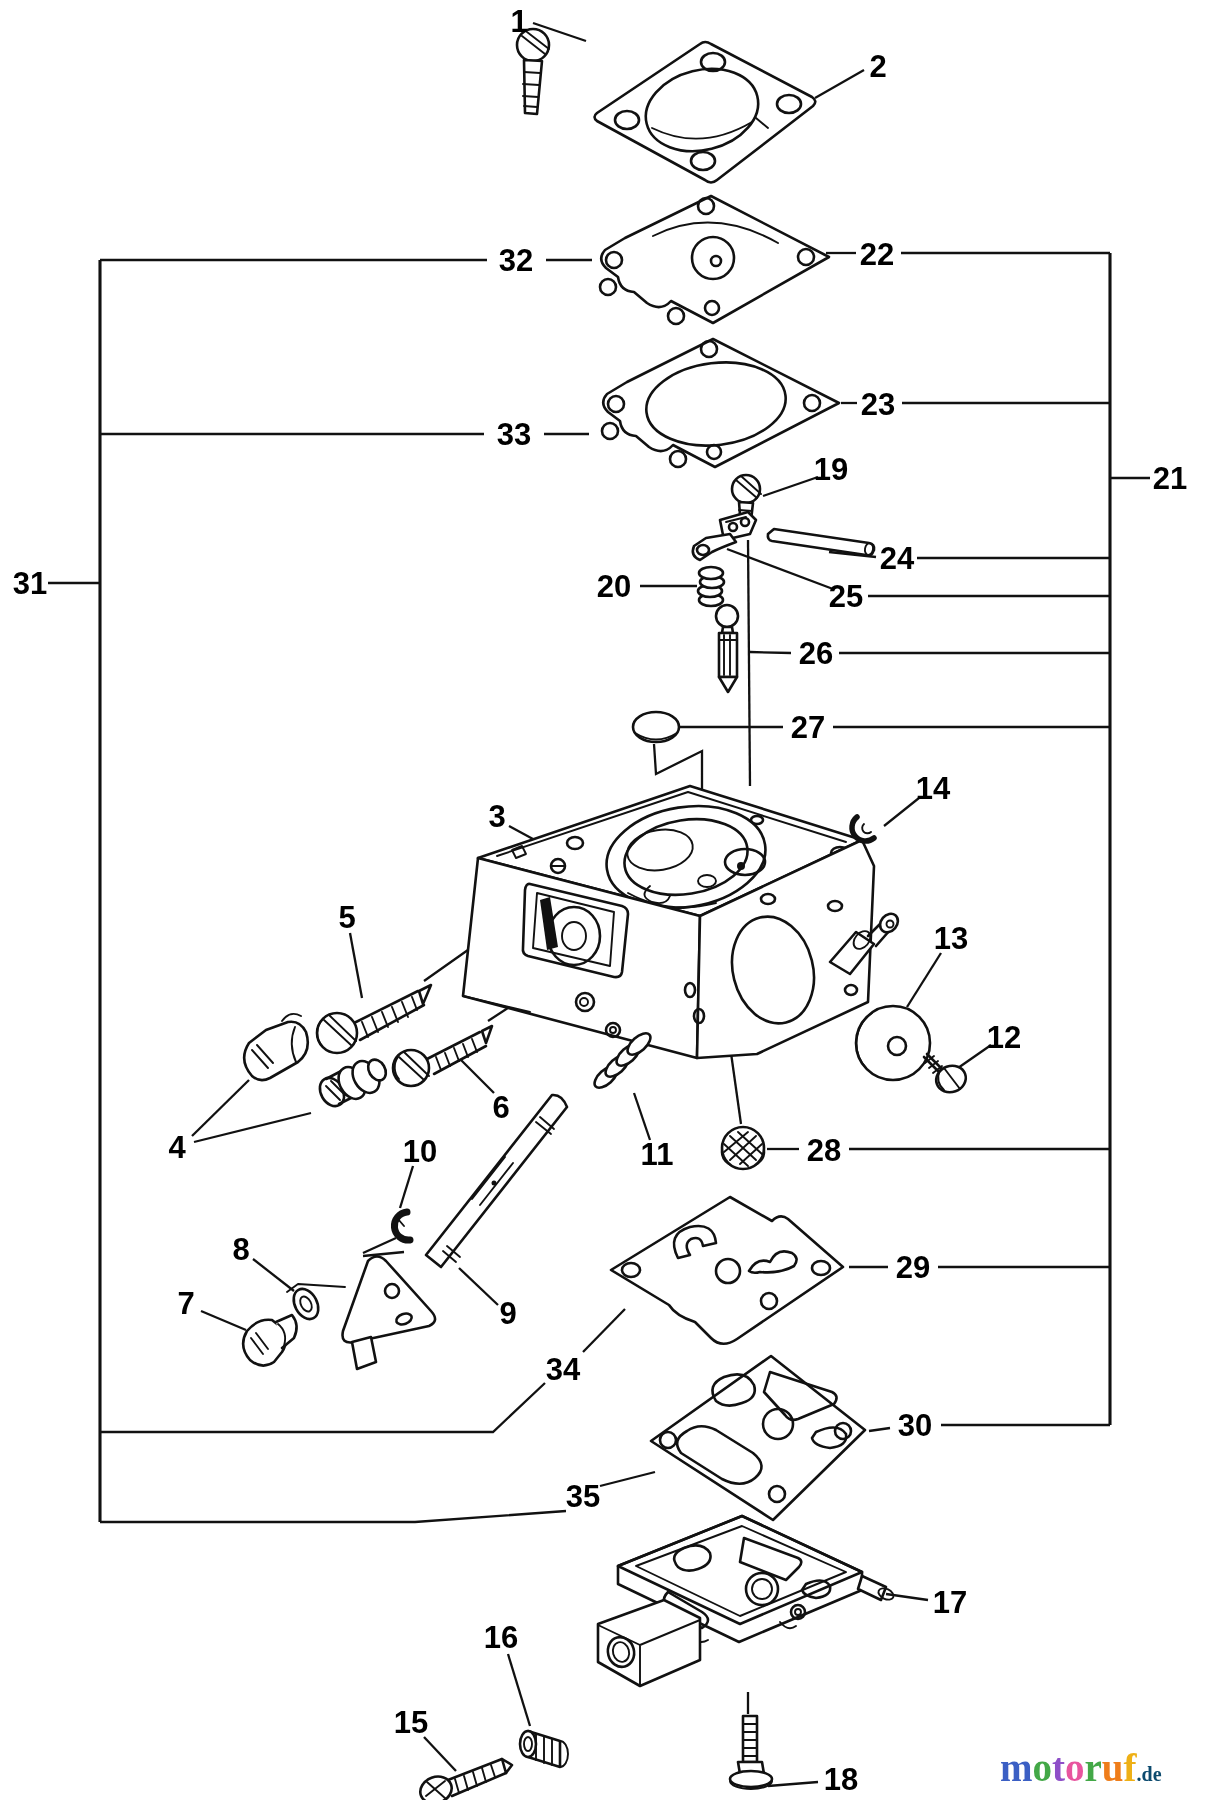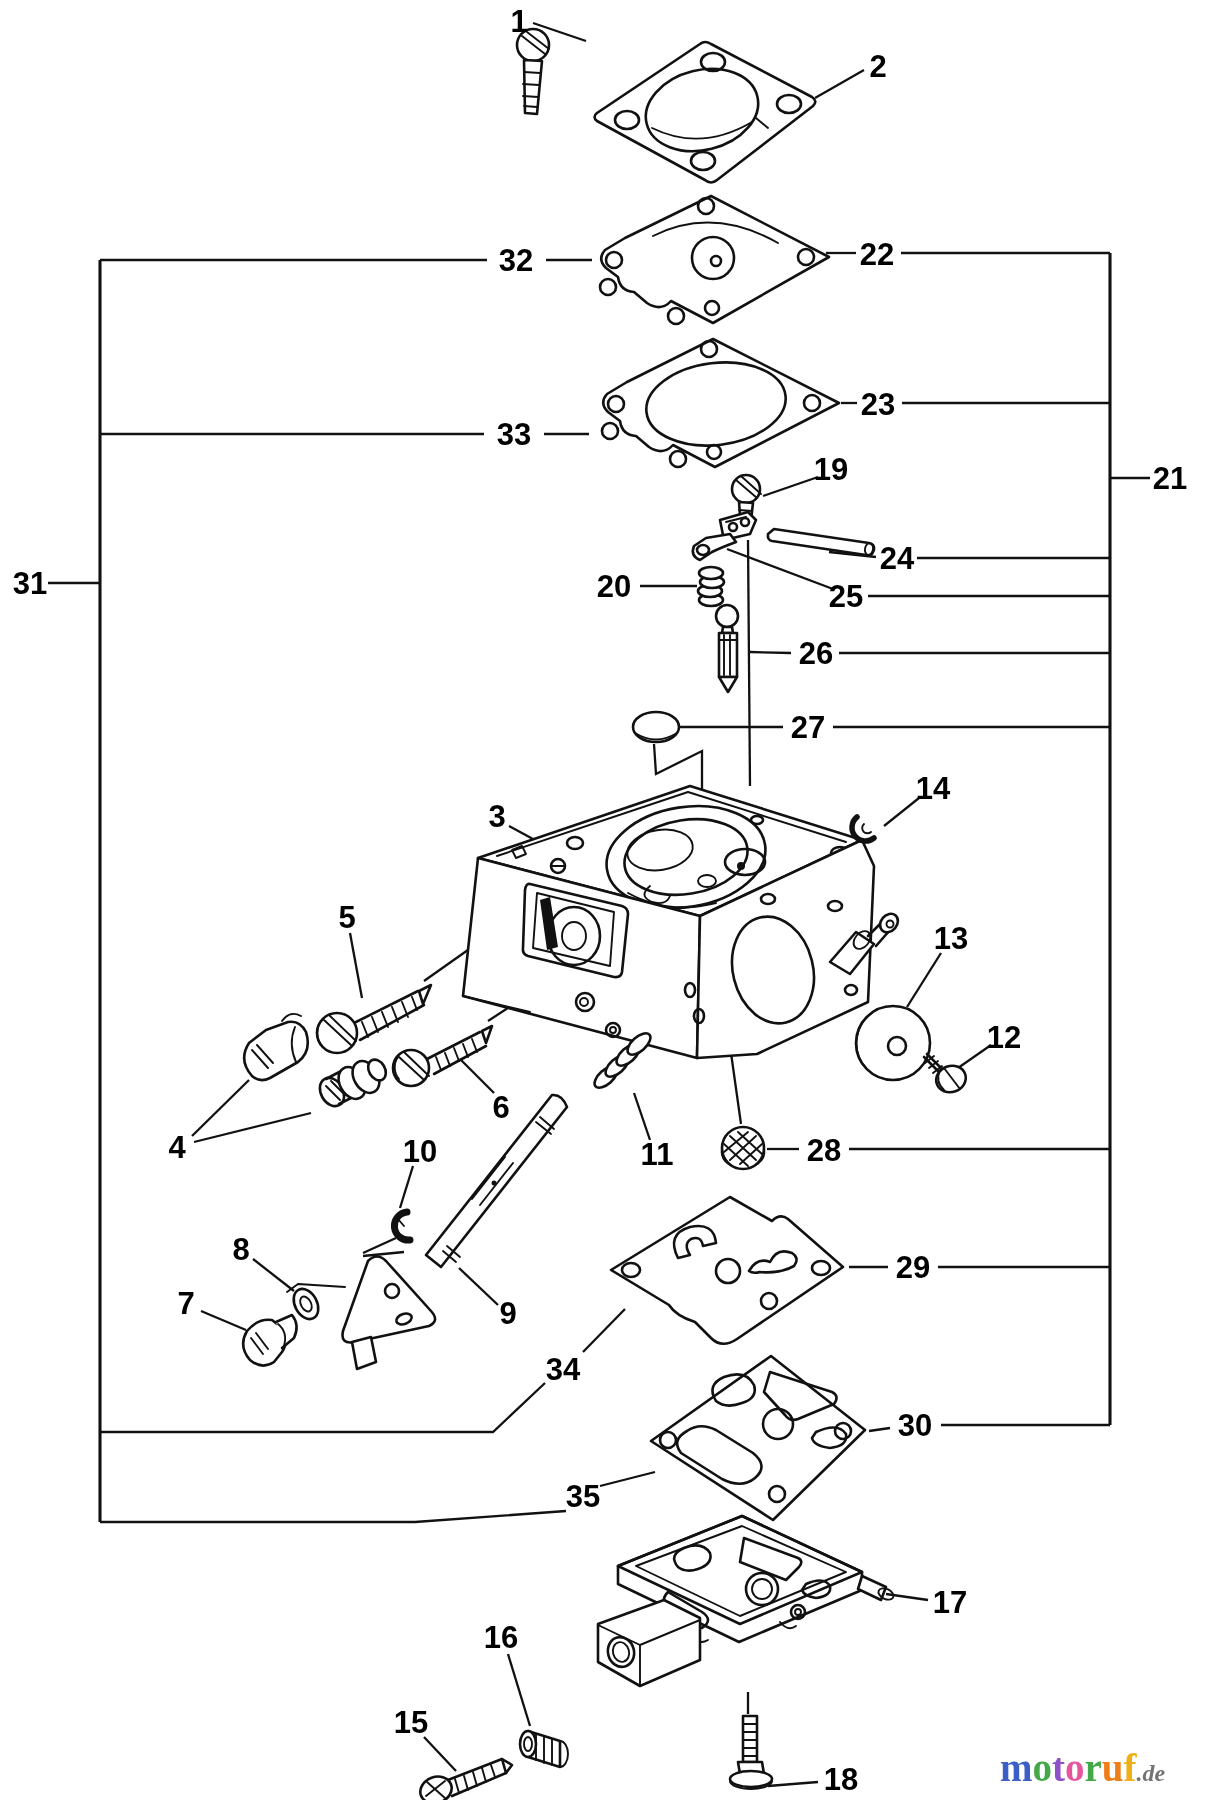--- a/index.html
+++ b/index.html
@@ -12,21 +12,21 @@
   .wh{fill:#ffffff;stroke:#111;stroke-width:2.6;stroke-linecap:round;stroke-linejoin:round;}
   .blk{fill:#111;stroke:none;}
   .leader{fill:none;stroke:#111;stroke-width:2.3;stroke-linecap:butt;}
   .bracket{fill:none;stroke:#111;stroke-width:3.1;stroke-linecap:butt;}
   .callout{font-family:"Liberation Sans",sans-serif;font-weight:bold;font-size:31px;fill:#000;
            text-anchor:middle;}
   #watermark{position:absolute;left:1000px;top:1748px;width:210px;height:46px;
              font-family:"Liberation Serif",serif;font-weight:bold;white-space:nowrap;
              display:flex;align-items:baseline;}
   #watermark .lt{font-size:39px;line-height:40px;}
-  #watermark .sfx{font-size:24px;color:#737373;font-weight:bold;font-style:italic;}
+  #watermark .sfx{font-size:20px;color:#0c4a6e;font-weight:bold;}
 </style>
 </head>
 <body>
 
 <div id="stage">
 <svg width="1213" height="1800" viewBox="0 0 1213 1800">
 
   <g id="brackets">
         <polyline points="1110,253 1110,1425" class="bracket"></polyline>
         <polyline points="100,260 100,1522" class="bracket"></polyline>

